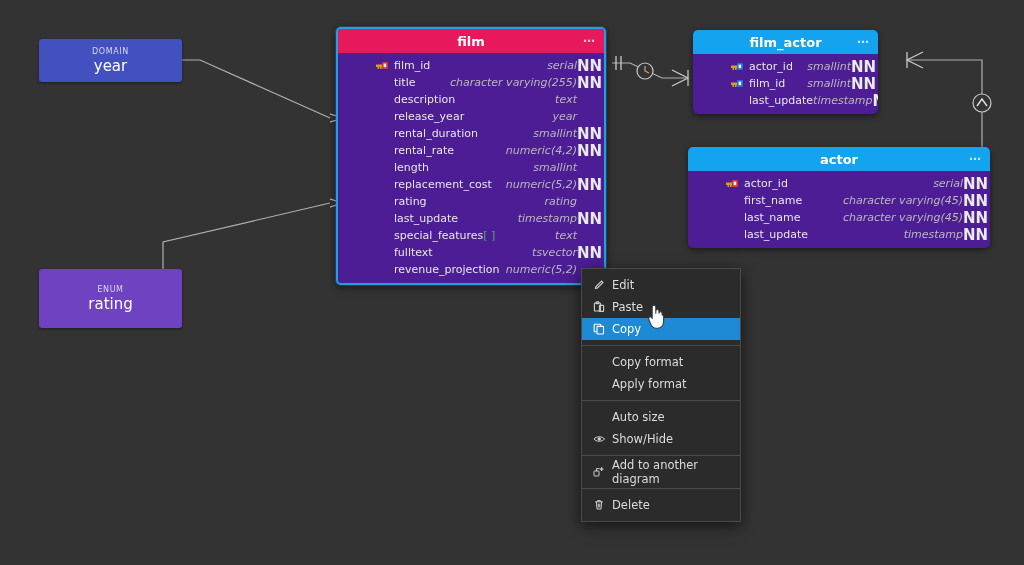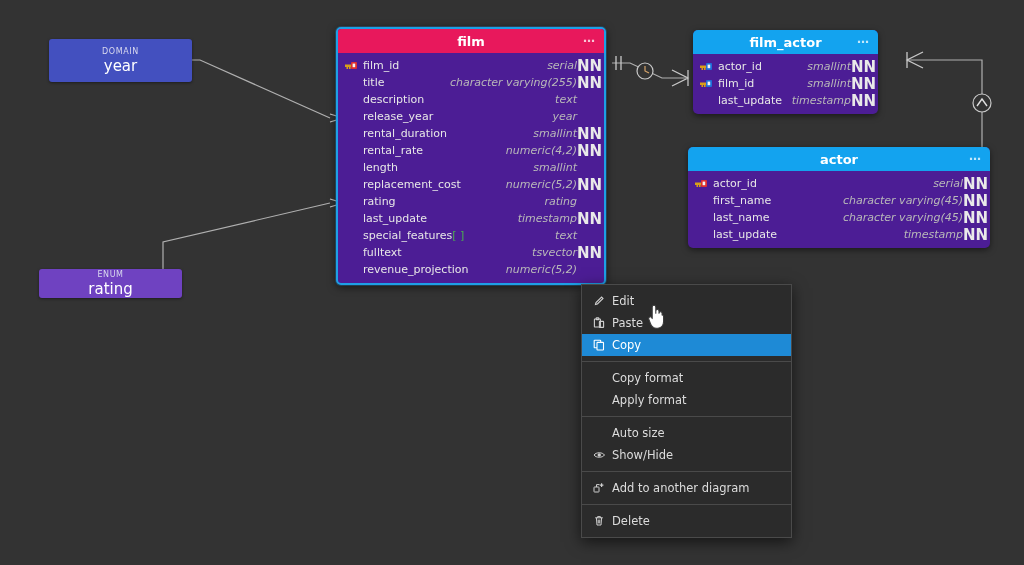--- a/index.html
+++ b/index.html
@@ -64,20 +64,21 @@
     font-size: 12px; letter-spacing: 1px; line-height: 8px;
     font-weight: bold;
   }
   .tbody { padding: 4px 0 5px 0; }
   .row {
     display: flex; align-items: center;
     height: 17px;
     padding: 0 7px 0 7px;
     font-size: 11px;
     white-space: nowrap;
+    margin-left: 31px;
   }
   .keycell {
     width: 18px; min-width: 18px;
     display: flex; align-items: center;
   }
   .colname { color: #e7e7e7; flex: 0 0 auto; }
   .arr { color: #4caf50; }
   .spacer { flex: 1 1 auto; }
   .dtype {
     color: #b9b9b9; font-style: italic;
@@ -149,26 +150,26 @@
 
       <path d="M923,52 L907,60 L923,68 M907,52 L907,68" stroke="#c9c9c9" stroke-width="1.3"></path>
 
       <path d="M952,173 L952,187 M957,173 L957,187" stroke="#c9c9c9" stroke-width="1.3"></path>
 
       <circle cx="982" cy="103" r="9" fill="#333333" stroke="#c9c9c9" stroke-width="1.2"></circle>
       <path d="M977,106 L982,99 L987,106" stroke="#e0e0e0" stroke-width="1.4"></path>
     </g>
   </svg>
 
-  <div class="typebox" style="left:39px; top:39px; width:143px; height:43px; background:#4350bf;margin-left:10px;">
+  <div class="typebox" style="left:39px; top:39px; width:143px; height:43px; background:#4350bf;">
     <div class="kind">DOMAIN</div>
     <div class="tname">year</div>
   </div>
 
-  <div class="typebox" style="left:39px; top:269px; width:143px; height:29px; background:#6f42c1;">
+  <div class="typebox" style="left:39px; top:269px; width:143px; height:59px; background:#6f42c1;">
     <div class="kind">ENUM</div>
     <div class="tname">rating</div>
   </div>
 
   <div class="table selected" style="left:336px; top:27px; width:270px;">
     <div class="thead" style="background:#e8185c;">
       <span>film</span>
       <span class="dots">⋯</span>
     </div>
     <div class="tbody">
@@ -401,21 +402,21 @@
         <span class="colname">last_update</span>
         <span class="arr"></span>
         <span class="spacer"></span>
         <span class="dtype">timestamp</span>
         <span class="nn">NN</span>
       </div>
 
     </div>
   </div>
 
-  <div class="ctxmenu" style="left:581px; top:284px; width:211px;">
+  <div class="ctxmenu" style="left:581px; top:268px; width:160px;">
 
     <div class="mi">
       <span class="micon">
         <svg width="12" height="12" viewBox="0 0 12 12" fill="none" stroke="#cfcfcf" stroke-width="1.1">
           <path d="M2.5 9.5 L3 7.6 L8.6 2 L10 3.4 L4.4 9 Z"></path>
         </svg>
       </span>
       <span>Edit</span>
     </div>
 

